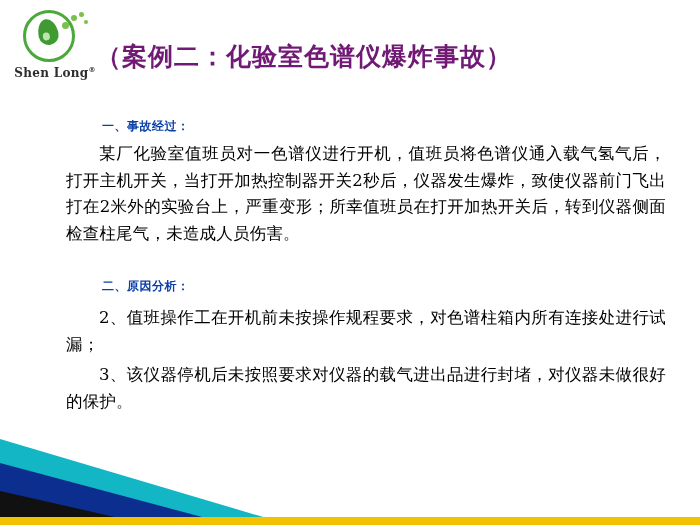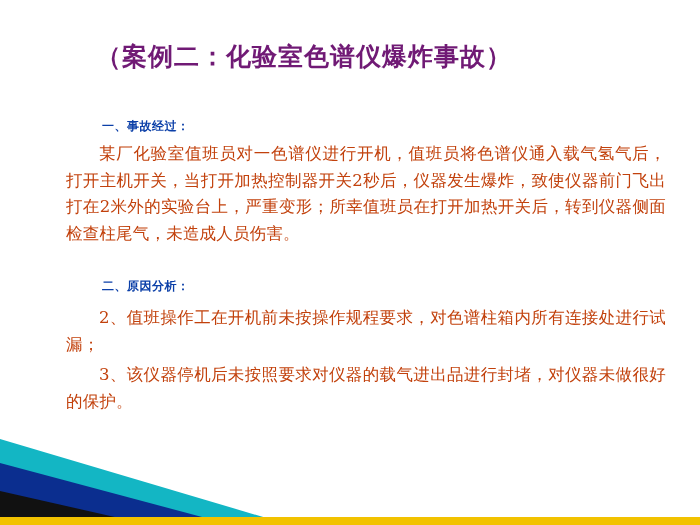--- a/index.html
+++ b/index.html
@@ -120,21 +120,21 @@
     font-family: "DejaVu Sans", "Liberation Sans", sans-serif;
     font-size: 12px;
     font-weight: bold;
     color: #0b3fa8;
     margin: 0 0 6px 36px;
     letter-spacing: 0.5px;
   }
   .para {
     font-family: "DejaVu Serif", "Liberation Serif", serif;
     font-size: 16.5px;
-    color: #c2410c;
+    color: #000000;
     line-height: 1.62;
     text-align: justify;
     margin: 0;
     text-indent: 33px;
     letter-spacing: 0.2px;
   }
   .gap-a { height: 30px; }
   .gap-c { height: 4px; }
 
   
@@ -145,20 +145,33 @@
     width: 700px;
     height: 96px;
     pointer-events: none;
   }
 </style>
 </head>
 <body>
 
 <div class="slide">
 
+  <div class="logo">
+    <div class="logo-circle"></div>
+    <div class="logo-drop"></div>
+    <div class="logo-dots">
+      <i class="d1"></i>
+        <i class="d2"></i>
+        <i class="d3"></i>
+        <i class="d4"></i>
+    </div>
+    <div class="logo-text">
+      <span>Shen Long</span><sup>®</sup>
+    </div>
+  </div>
 
   <div class="title">（案例二：化验室色谱仪爆炸事故）</div>
 
   <div class="body-area">
 
     <div class="section-head">一、事故经过：</div>
     <p class="para">某厂化验室值班员对一色谱仪进行开机，值班员将色谱仪通入载气氢气后，打开主机开关，当打开加热控制器开关2秒后，仪器发生爆炸，致使仪器前门飞出打在2米外的实验台上，严重变形；所幸值班员在打开加热开关后，转到仪器侧面检查柱尾气，未造成人员伤害。</p>
 
     <div class="gap-a"></div>
 

